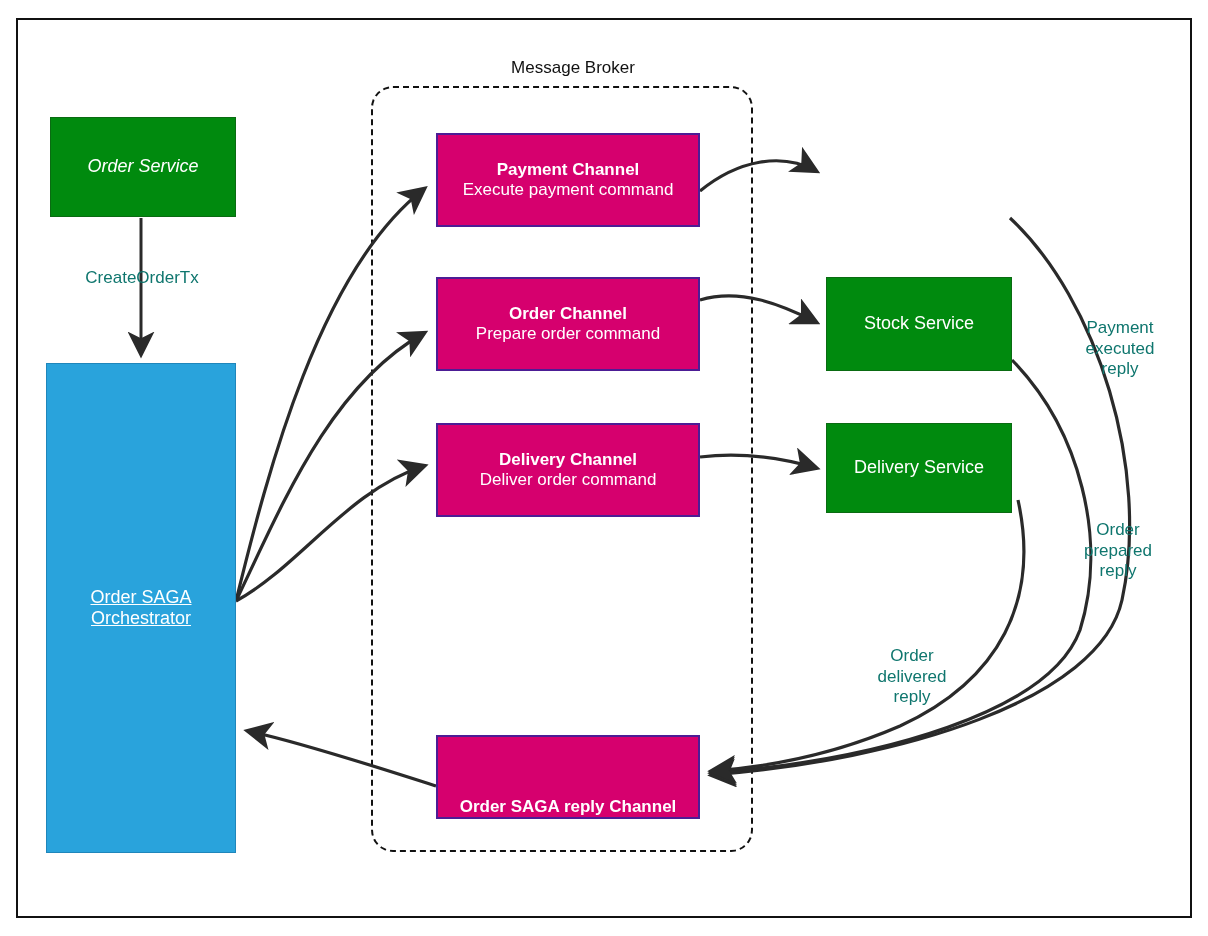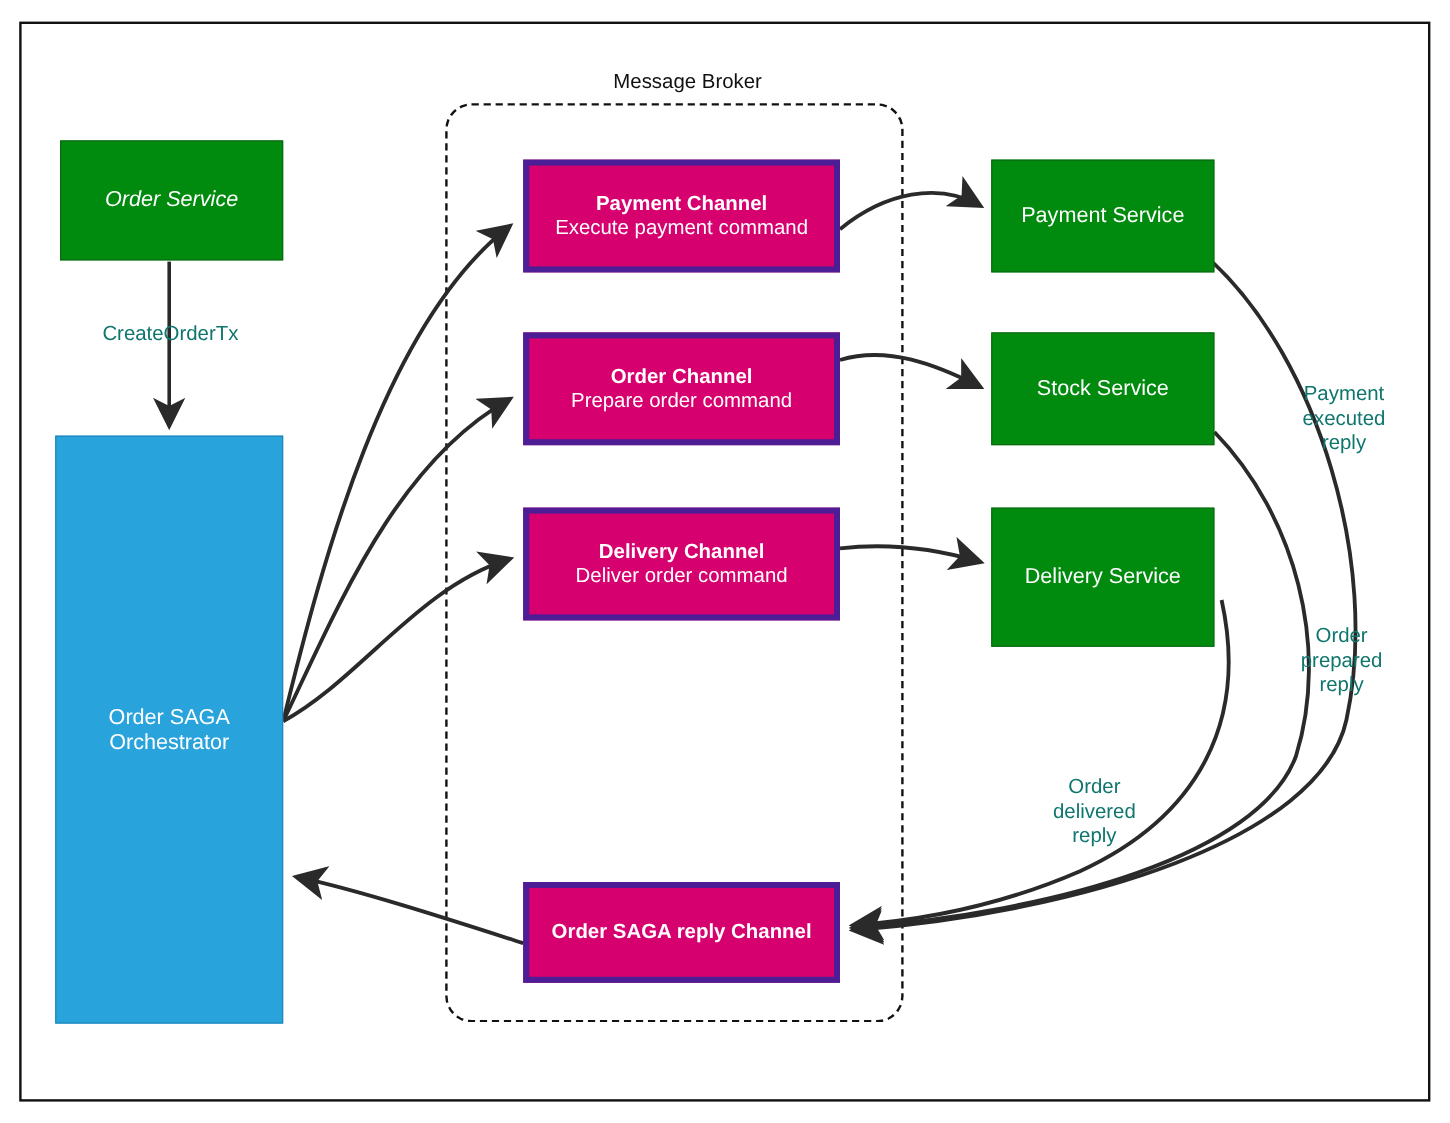--- a/index.html
+++ b/index.html
@@ -2,22 +2,22 @@
 <html><head>
 <meta charset="utf-8">
 <style>
   html,body{margin:0;padding:0;background:#ffffff;}
   body{font-family:"Liberation Sans", sans-serif;}
   #canvas{position:relative;width:1208px;height:936px;background:#ffffff;overflow:hidden;}
   #frame{position:absolute;left:16px;top:18px;width:1176px;height:900px;border:2px solid #111111;box-sizing:border-box;}
   svg#wires{position:absolute;left:0;top:0;width:1208px;height:936px;pointer-events:none;}
   .node{position:absolute;box-sizing:border-box;display:flex;align-items:center;justify-content:center;text-align:center;color:#ffffff;}
   .green{background:#008A0E;border:1px solid #0a6b12;}
-  .pink{background:#D6006E;border:5px solid #4c1d95;}
-  .blue{background:#29A3DC;border:1px solid #1f86bb;}
+  .pink{background:#D6006E;border:2px solid #4c1d95;}
+  .blue{background:#29A3DC;border:1px solid #1f86bb;text-decoration:underline;}
   .node .inner{line-height:1.18;padding:0 6px;}
   .t18{font-size:18px;}
   .t17{font-size:17px;}
   .b{font-weight:bold;}
   .broker-box{position:absolute;left:371px;top:86px;width:382px;height:766px;border:2px dashed #111111;border-radius:22px;box-sizing:border-box;}
   .broker-label{position:absolute;left:382px;top:58px;width:382px;text-align:center;font-size:17px;color:#111111;}
   .edge-label{position:absolute;color:#0f766e;font-size:17px;line-height:1.22;text-align:center;}
 </style>
 </head>
 <body>
@@ -86,33 +86,30 @@
     </div>
   </div>
 
   <div class="node pink" style="left:436px;top:423px;width:264px;height:94px;">
     <div class="inner">
       <div class="t17 b">Delivery Channel</div>
       <div class="t17">Deliver order command</div>
     </div>
   </div>
 
-  <div class="node pink" style="left:436px;top:735px;width:264px;height:84px;">
+  <div class="node pink" style="left:436px;top:735px;width:264px;height:84px;align-items:flex-end;">
     <div class="inner t17 b">Order SAGA reply Channel</div>
   </div>
 
-  <div class="node green" style="left:826px;top:133px;width:186px;height:94px;">
-    <div class="inner t18">Payment Service</div>
-  </div>
 
   <div class="node green" style="left:826px;top:277px;width:186px;height:94px;">
     <div class="inner t18">Stock Service</div>
   </div>
 
-  <div class="node green" style="left:826px;top:423px;width:186px;height:116px;">
+  <div class="node green" style="left:826px;top:423px;width:186px;height:90px;">
     <div class="inner t18">Delivery Service</div>
   </div>
 
   <div class="edge-label" style="left:1060px;top:318px;width:120px;">
     <div>Payment</div>
     <div>executed</div>
     <div>reply</div>
   </div>
 
   <div class="edge-label" style="left:1058px;top:520px;width:120px;">

